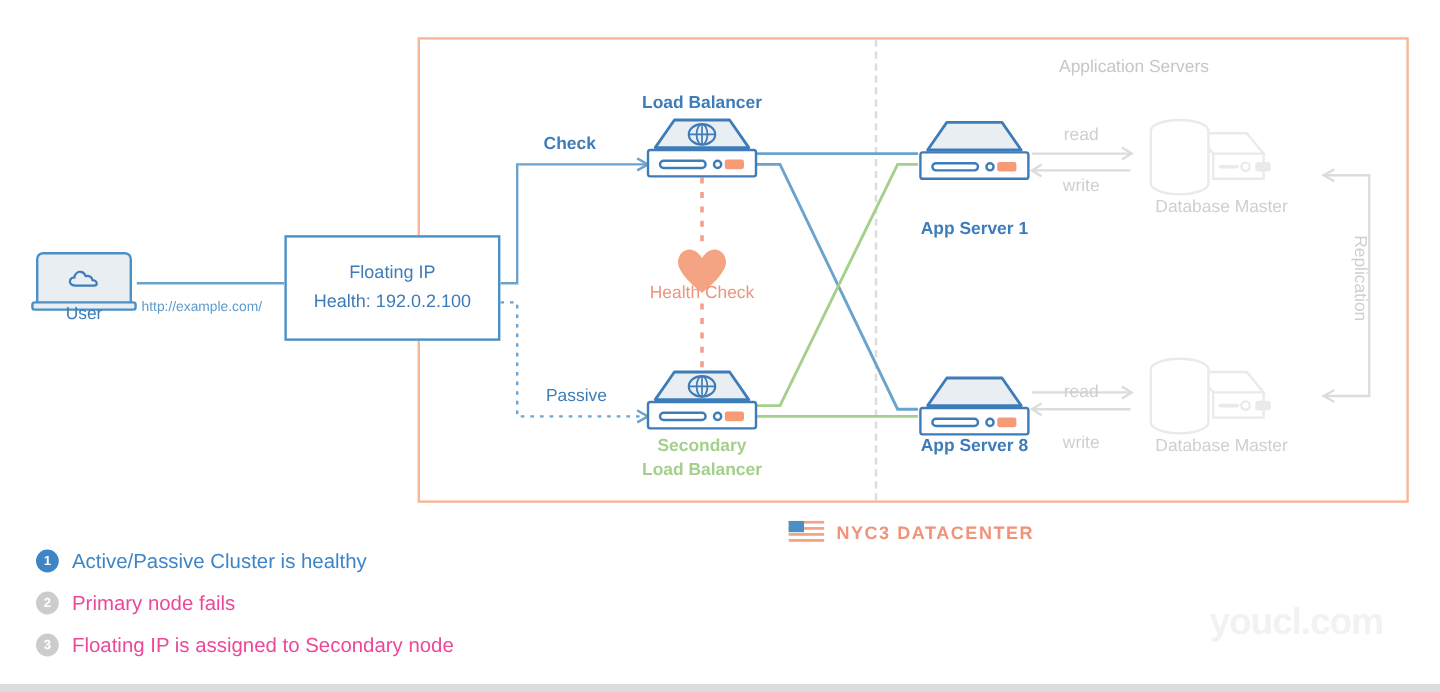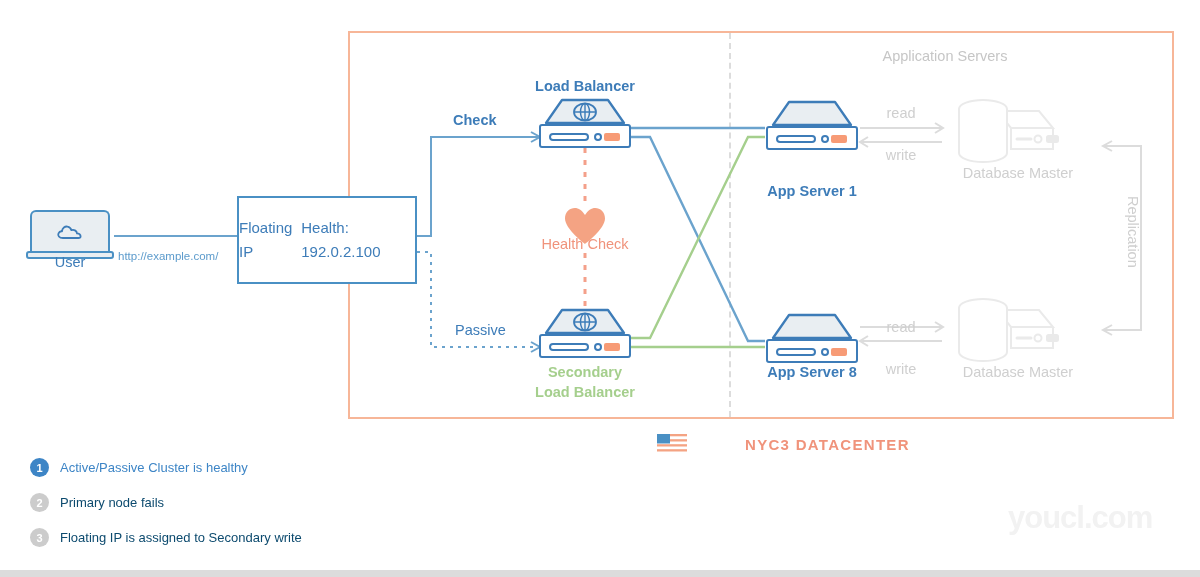--- a/index.html
+++ b/index.html
@@ -50,21 +50,21 @@
     border: 2.5px solid #4a90c4; border-radius: 3px; background: #e9eef2;
   }
   .laptop .cloud { position: absolute; left: 30px; top: 12px; }
 
   
   .fip-box {
     position: absolute; left: 237px; top: 196px;
     width: 180px; height: 88px;
     border: 2px solid #4a90c4;
     background: #ffffff;
-    display: flex; flex-direction: row;
+    display: flex; flex-direction: column;
     align-items: center; justify-content: center;
     color: #3d7cb8; font-size: 15px; line-height: 24px;
   }
 
   
   .srv { position: absolute; width: 92px; height: 50px; }
   .srv .topsvg { position: absolute; left: 0; top: 0; }
   .srv .base {
     position: absolute; left: 0; top: 26px; width: 92px; height: 24px;
     border: 2.5px solid #3d7cb8; border-radius: 3px; background: #fff;
@@ -95,27 +95,27 @@
   .legend { position: absolute; left: 30px; top: 450px; }
   .legend-row { display: flex; align-items: center; height: 35px; }
   .legend-num {
     width: 19px; height: 19px; border-radius: 50%;
     background: #3d85c6; color: #fff;
     font-size: 11px; font-weight: bold;
     display: flex; align-items: center; justify-content: center;
     margin-right: 11px; flex: 0 0 19px;
   }
   .legend-row.off .legend-num { background: #cccccc; }
-  .legend-text { font-size: 13px; color: #3d85c6; }
-  .legend-row.off .legend-text { color: #0c4a6e; }
+  .legend-text { font-size: 17px; color: #3d85c6; }
+  .legend-row.off .legend-text { color: #ec4899; }
 
   
   .dc-caption {
     position: absolute; left: 657px; top: 434px;
-    display: flex; align-items: center; gap: 48px;
+    display: flex; align-items: center;
   }
   .flag { width: 30px; height: 20px; position: relative; margin-right: 10px; }
   .dc-caption-text {
     font-size: 15px; font-weight: bold; letter-spacing: 1.3px;
     color: #f0937b;
   }
 
   
   .watermark {
     position: absolute; left: 1008px; top: 500px;
@@ -309,21 +309,21 @@
     <div class="legend-row">
       <div class="legend-num">1</div>
       <div class="legend-text">Active/Passive Cluster is healthy</div>
     </div>
     <div class="legend-row off">
       <div class="legend-num">2</div>
       <div class="legend-text">Primary node fails</div>
     </div>
     <div class="legend-row off">
       <div class="legend-num">3</div>
-      <div class="legend-text">Floating IP is assigned to Secondary write</div>
+      <div class="legend-text">Floating IP is assigned to Secondary node</div>
     </div>
   </div>
 
   <div class="dc-caption">
     <svg class="flag" width="30" height="20" viewBox="0 0 30 20">
       <rect x="0" y="0" width="30" height="20" fill="#ffffff"></rect>
       <g fill="#f4a383">
         <rect x="0" y="0" width="30" height="2.3"></rect>
         <rect x="0" y="5.2" width="30" height="2.3"></rect>
         <rect x="0" y="10.2" width="30" height="2.3"></rect>

